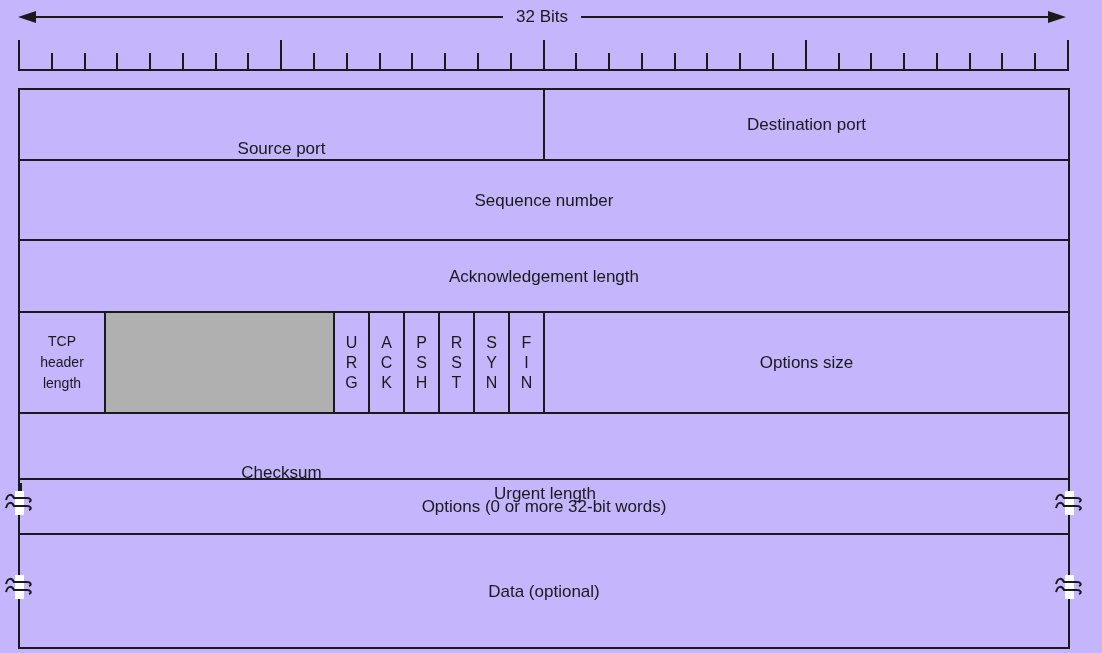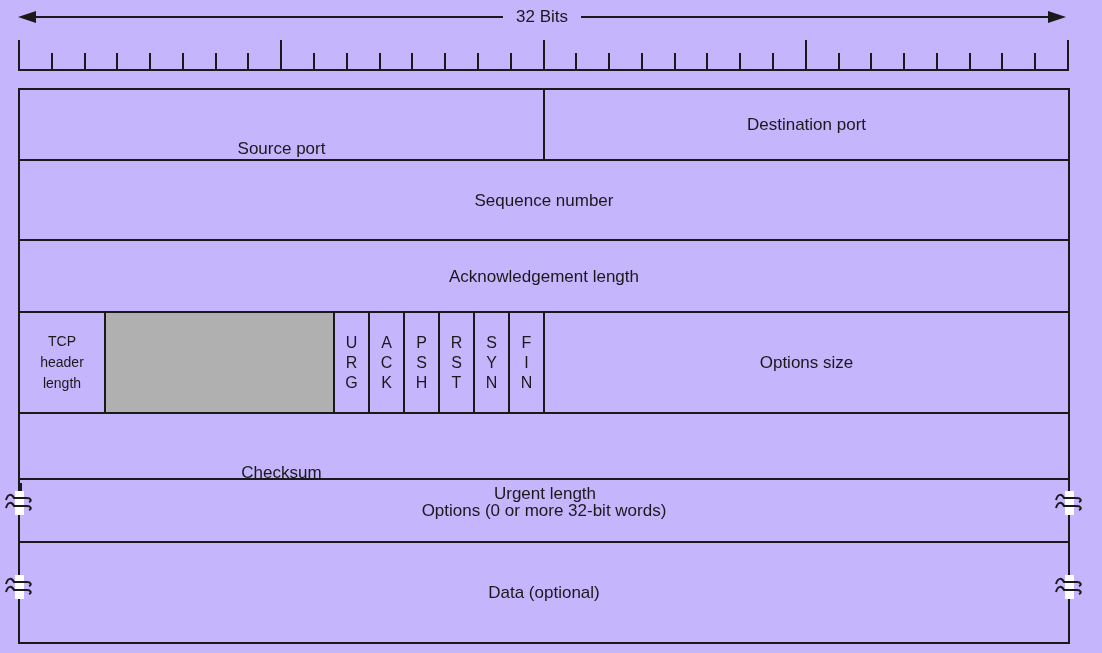--- a/index.html
+++ b/index.html
@@ -29,22 +29,22 @@
   .cell {
     box-sizing:border-box; display:flex; align-items:center; justify-content:center;
     text-align:center; font-size:17px; line-height:21px;
   }
   .cell + .cell { border-left:2px solid #1a1a1a; }
   .r1 { height:69px; }
   .r2 { height:80px; }
   .r3 { height:72px; }
   .r4 { height:101px; }
   .r5 { height:66px;flex-direction:column; }
-  .r6 { height:63px;justify-content:center; }
-  .r7 { height:101px; }
+  .r6 { height:55px;justify-content:center; }
+  .r7 { height:114px; }
   .half  { width:523px;margin-top:48px; }
   .grow  { flex:1; }
   .w-tcp { width:84px; font-size:14px; line-height:21px; }
   .w-res { width:229px; }
   .w-flag { width:35px; font-size:16px; line-height:20px; }
 
   
   .break-mark { position:absolute; width:32px; height:24px; }
 </style>
 </head>

